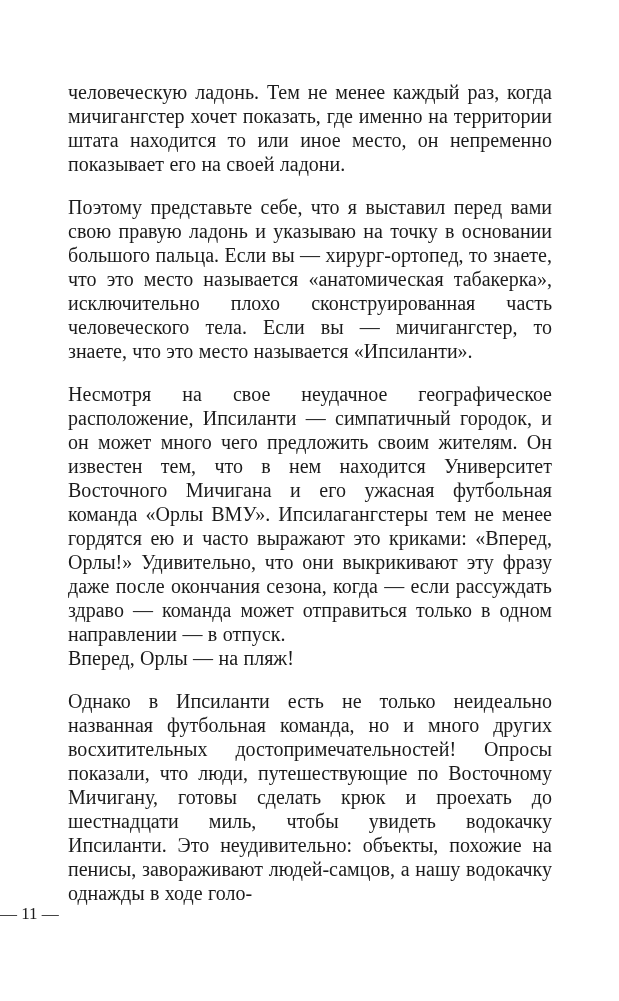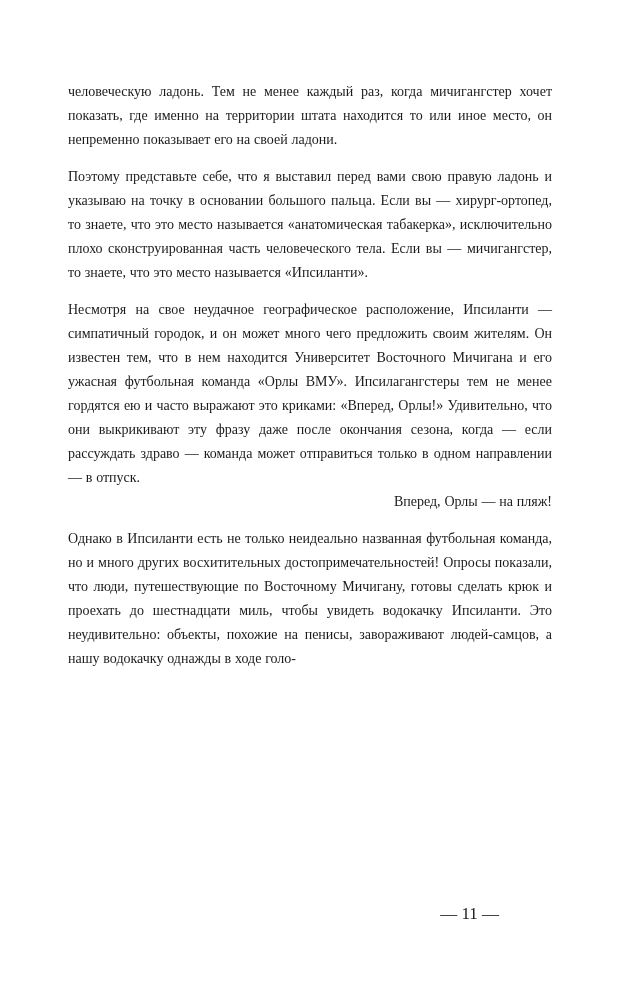--- a/index.html
+++ b/index.html
@@ -17,40 +17,40 @@
     color: #1b1b1b;
   }
   .text-block {
     position: absolute;
     left: 68px;
     top: 80px;
     width: 484px;
   }
   .block {
     margin: 0;
-    font-size: 14px;
+    font-size: 20px;
     line-height: 24px;
     text-align: justify;
     hyphens: auto;
     -webkit-hyphens: auto;
     word-spacing: 0.02em;
   }
   .block + .block {
-    margin-top: 13px;
+    margin-top: 19px;
   }
   .block.line {
     margin-top: 0;
-    text-align: right;
+    text-align: left;
   }
   .page-number {
     position: absolute;
     left: 0;
     top: 903px;
     width: 499px;
-    text-align: right;
+    text-align: left;
     font-size: 17px;
     line-height: 22px;
     color: #1b1b1b;
     font-family: "Liberation Serif", "DejaVu Serif", serif;
   }
 </style>
 </head>
 <body>
 
 <div class="page">

